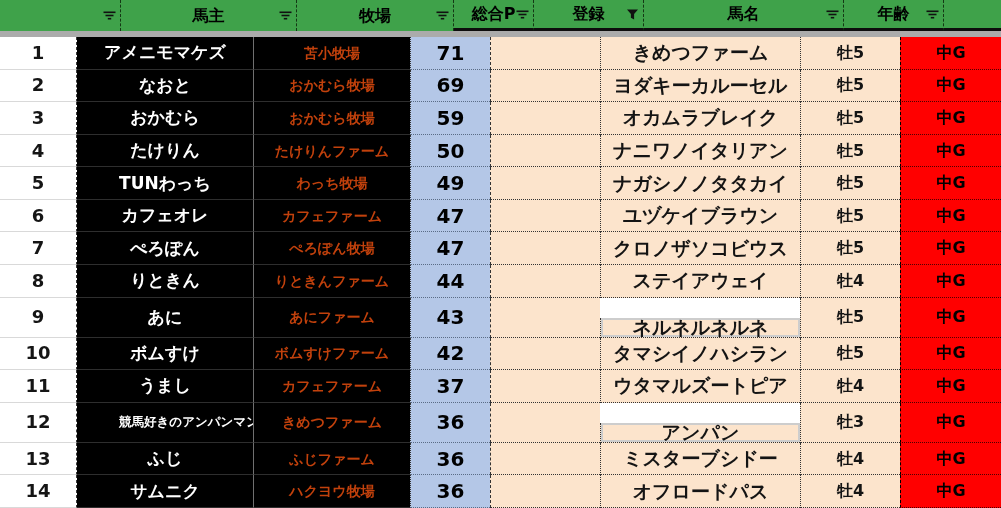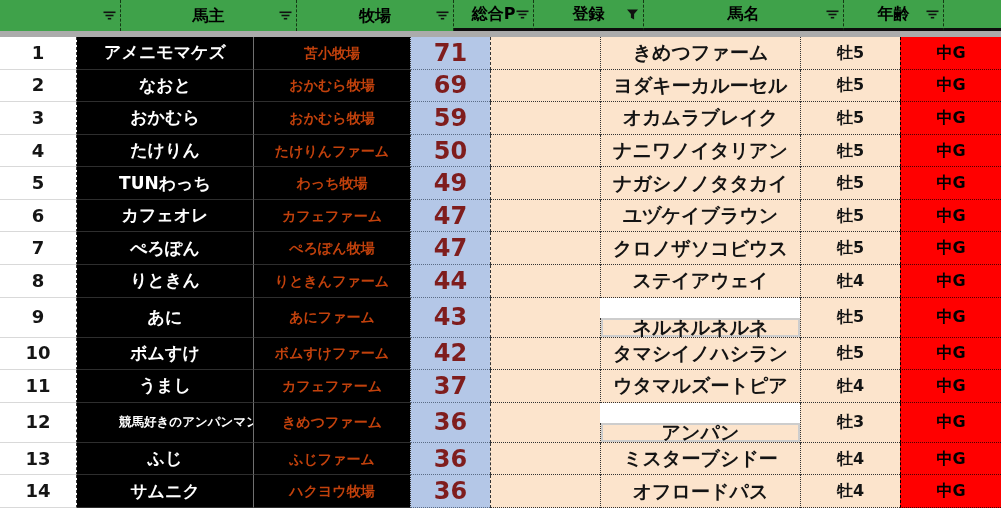--- a/index.html
+++ b/index.html
@@ -44,21 +44,21 @@
     display:flex; align-items:center; justify-content:center;
     overflow:hidden; white-space:nowrap; line-height:1;
   }
   .c-rank   { background:#fff; color:#151515; font-size:18px;
               border-right:1px dashed #3a3a3a; border-bottom:1px solid #d9d9d9; }
   .c-owner  { background:var(--black); color:#fff; font-size:17px;
               border-bottom:1px solid #2e2e2e; }
   .c-owner.small { font-size:12.5px;padding-left:48px; }
   .c-farm   { background:var(--black); color:#c2410c; font-size:14px;
               border-left:1px solid #6f6f6f; border-bottom:1px solid #2e2e2e; }
-  .c-points { background:var(--blue); color:#7f1d1d; font-size:24px;
+  .c-points { background:var(--blue); color:#000000; font-size:20px;
               border-left:1px dotted #333; border-bottom:1px dotted #5a6c86; }
   .c-registration { background:var(--tan);
               border-left:1px dashed #333; border-bottom:1px dotted #333; }
   .c-horse  { background:var(--tan); color:#141414; font-size:19px;
               border-left:1px dotted #333; border-bottom:1px dotted #333; }
   .c-horse.boxed { box-shadow:inset 0 0 0 2px #cdcdcd;margin-top:20px; }
   .c-age    { background:var(--tan); color:#141414; font-size:16px;
               border-left:1px dotted #333; border-bottom:1px dotted #333; }
   .c-grade  { background:var(--red); color:#000; font-size:16px;
               border-left:1px dashed #000; border-bottom:1px dotted #4d0000; }

